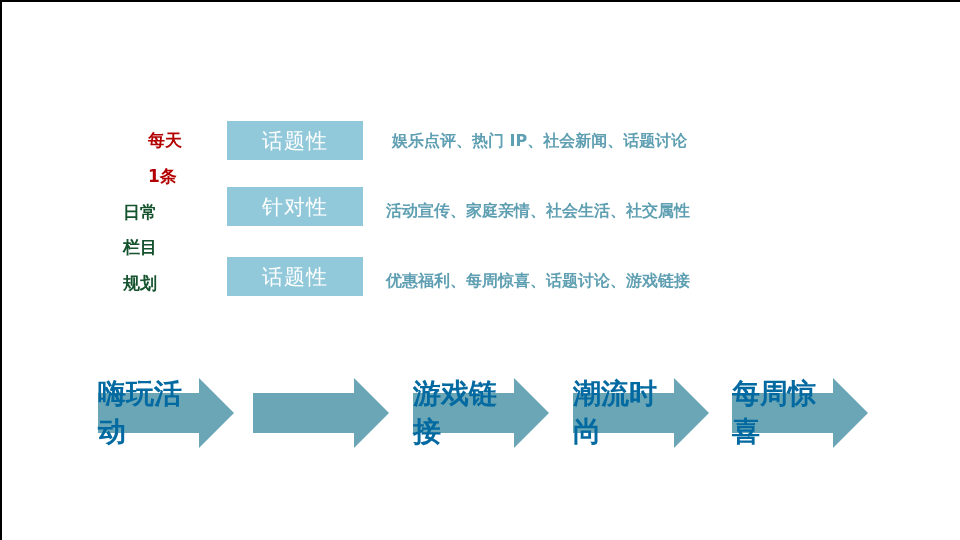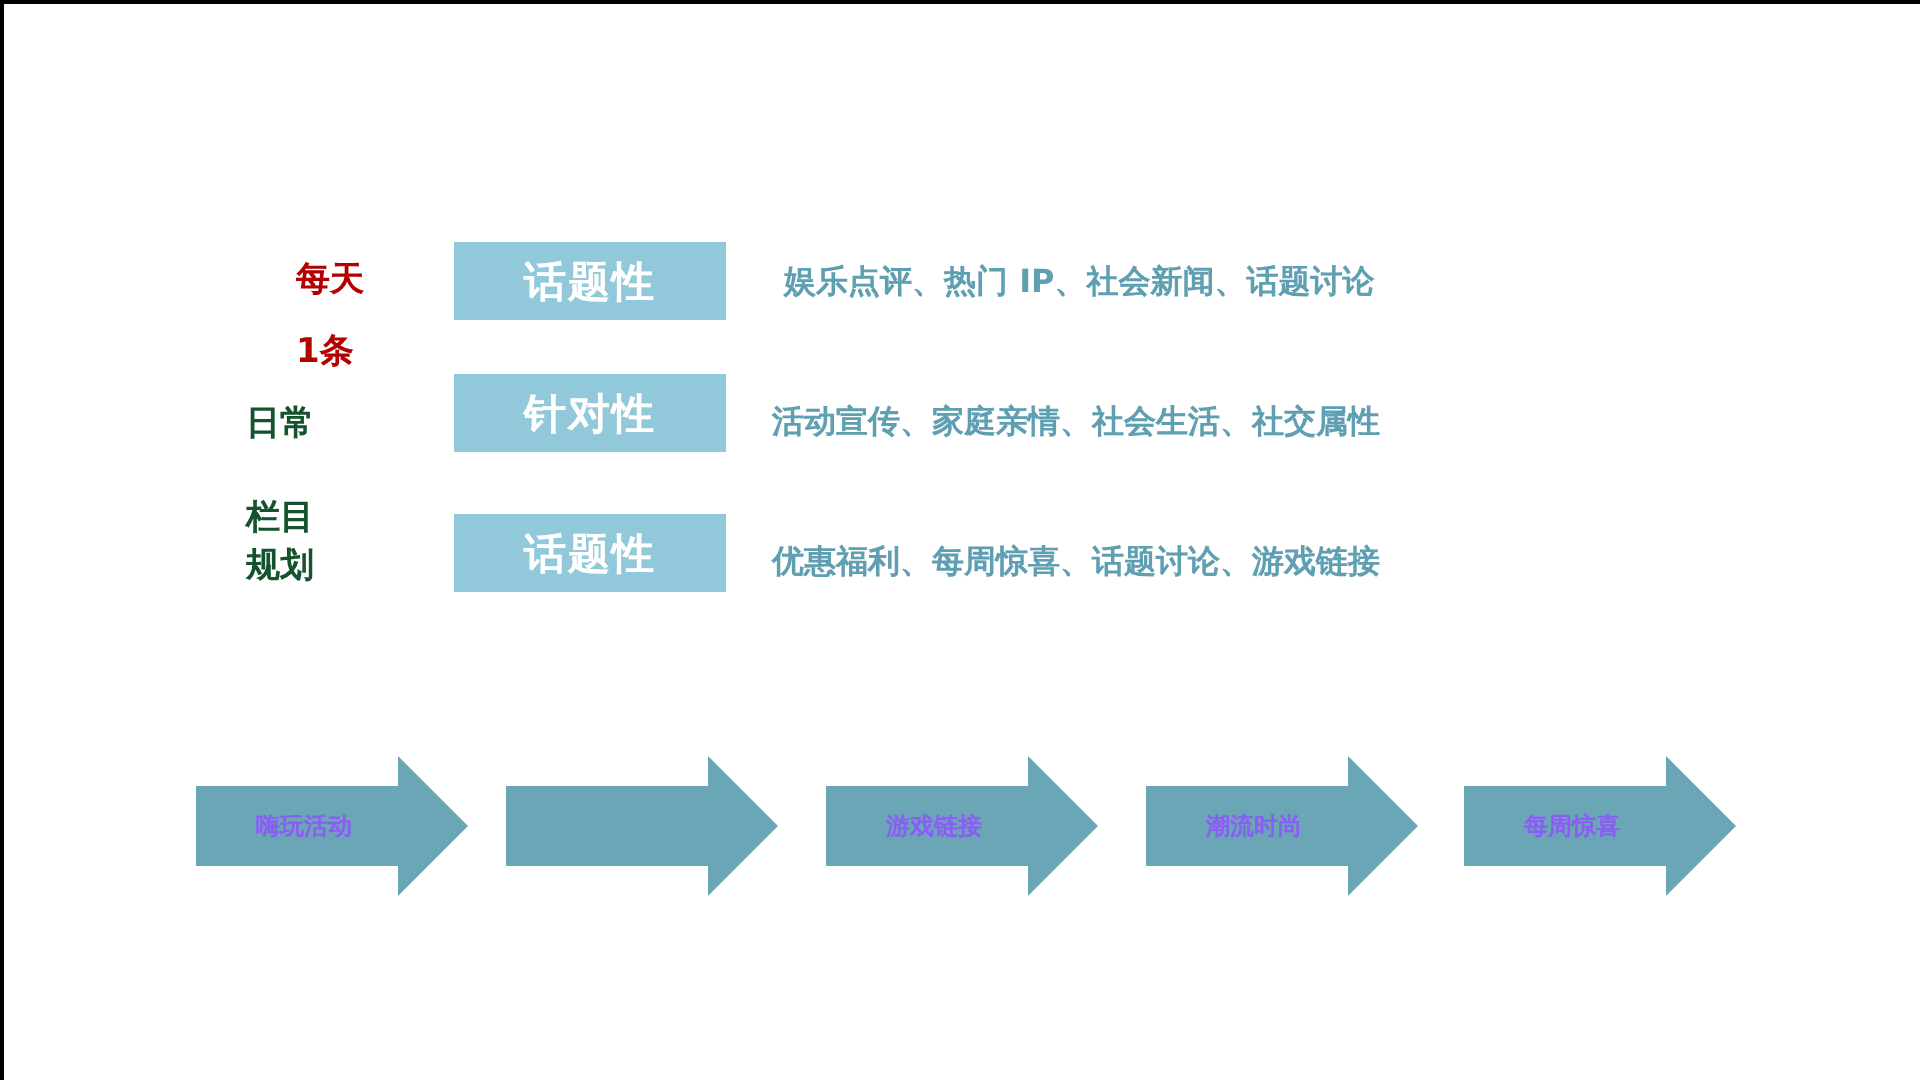--- a/index.html
+++ b/index.html
@@ -13,47 +13,47 @@
   }
   .side-label {
     position: absolute; left: 121px; font-size: 17px; font-weight: bold; line-height: 20px;
     letter-spacing: 0px;
   }
   .side-label.red { color: #b30000; margin-left: 25px; }
   .side-label.teal { color: #14532d; }
   .tag {
     position: absolute; left: 225px; width: 136px; height: 39px;
     background: #92c9da; color: #ffffff;
-    font-size: 21px; font-weight: bold;
+    font-size: 21px; font-weight: normal;
     display: flex; align-items: center; justify-content: center;
     letter-spacing: 1px;
   }
   .desc {
     position: absolute; font-size: 16px; font-weight: bold; color: #5f9fb2;
     white-space: nowrap; letter-spacing: 0px;
   }
   .arrow {
     position: absolute; top: 376px; width: 136px; height: 70px;
   }
   .arrow svg { position: absolute; left: 0; top: 0; }
   .arrow .arrow-label {
     position: absolute; left: 0; top: 15px; width: 108px; height: 40px;
     display: flex; align-items: center; justify-content: center;
-    color: #8b5cf6; font-size: 12px; font-weight: bold; letter-spacing: 0px;
+    color: #0369a1; font-size: 28px; font-weight: bold; letter-spacing: 0px;
   }
 </style>
 </head>
 <body>
 
 <div class="slide">
 
   <div class="side-label red" style="top:128px;">每天</div>
   <div class="side-label red" style="top:164px;">1条</div>
   <div class="side-label teal" style="top:200px;">日常</div>
-  <div class="side-label teal" style="top:247px;">栏目</div>
+  <div class="side-label teal" style="top:235px;">栏目</div>
   <div class="side-label teal" style="top:271px;">规划</div>
 
   <div class="tag" style="top:119px;">话题性</div>
   <div class="tag" style="top:185px;">针对性</div>
   <div class="tag" style="top:255px;">话题性</div>
 
   <div class="desc" style="left:390px; top:129px;">娱乐点评、热门 IP、社会新闻、话题讨论</div>
   <div class="desc" style="left:384px; top:199px;">活动宣传、家庭亲情、社会生活、社交属性</div>
   <div class="desc" style="left:384px; top:269px;">优惠福利、每周惊喜、话题讨论、游戏链接</div>
 

